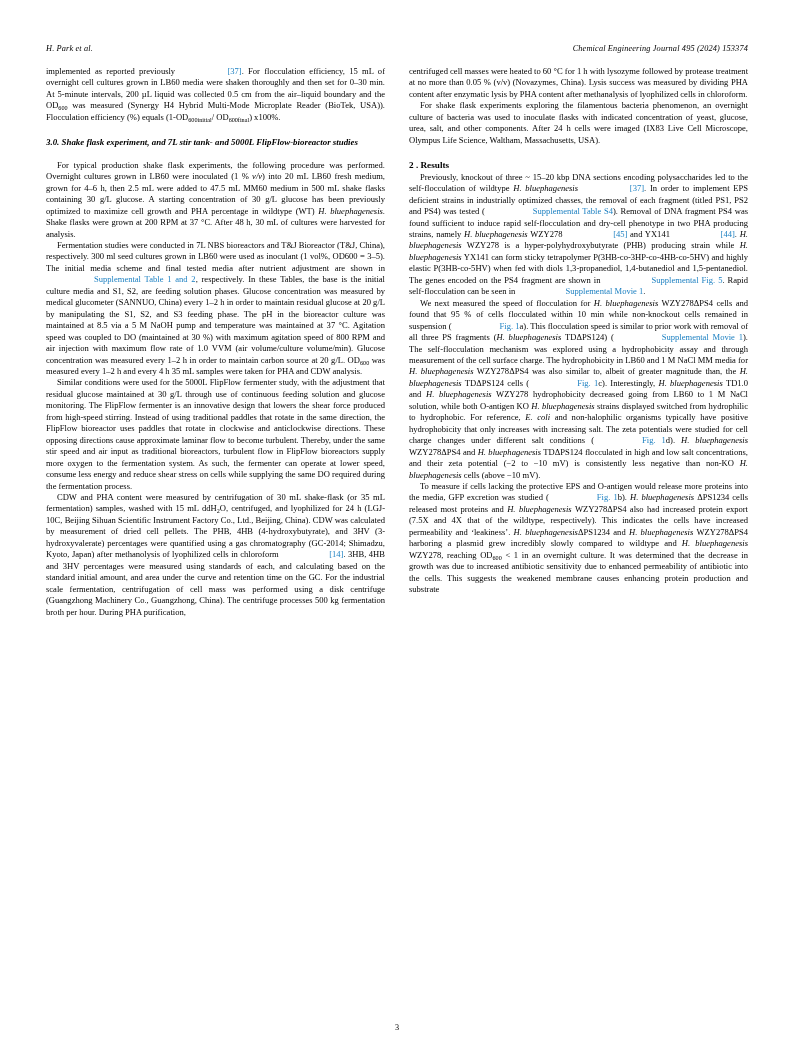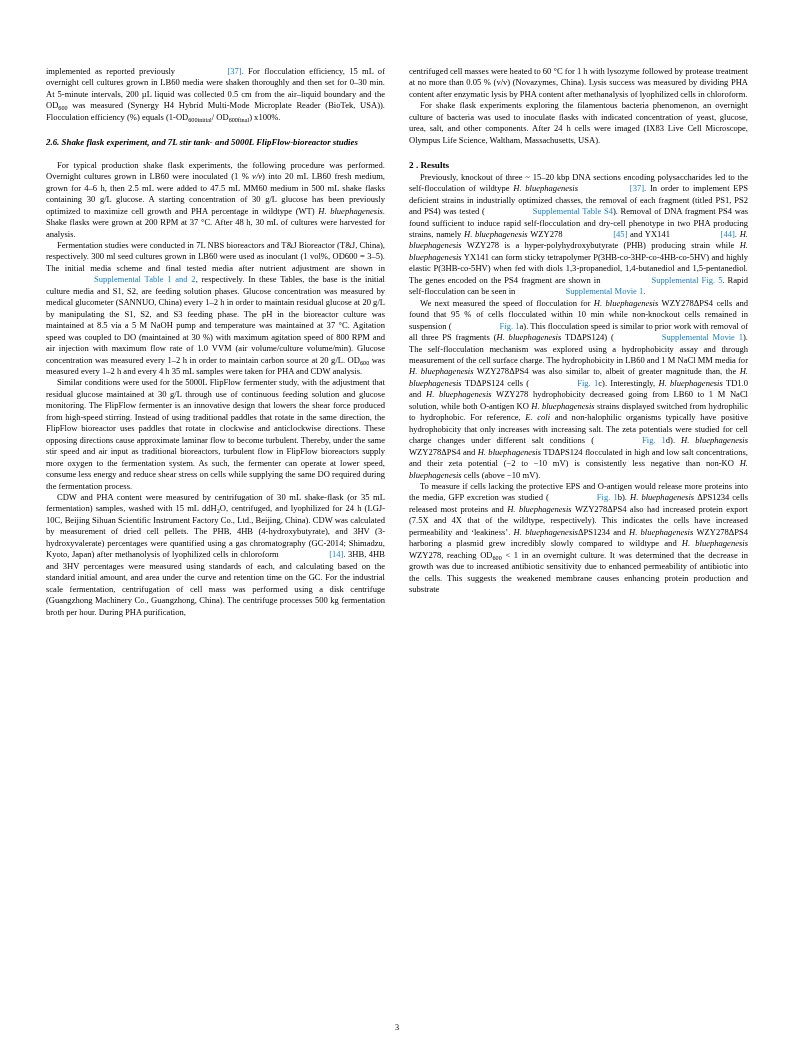--- a/index.html
+++ b/index.html
@@ -96,30 +96,34 @@
     width: 100%;
     text-align: center;
     font-size: 8.2px;
   }
 </style>
 </head>
 <body>
 
 <div class="page">
 
+  <div class="runhead">
+    <span class="left">H. Park et al.</span>
+    <span class="right">Chemical Engineering Journal 495 (2024) 153374</span>
+  </div>
 
   <div class="columns">
 
     <div class="col">
 
       <p class="noindent">
         implemented as reported previously <span class="cite">[37]</span>. For flocculation efficiency, 15 mL of overnight cell cultures grown in LB60 media were shaken thoroughly and then set for 0–30 min. At 5-minute intervals, 200 µL liquid was collected 0.5 cm from the air–liquid boundary and the OD<sub>600</sub> was measured (Synergy H4 Hybrid Multi-Mode Microplate Reader (BioTek, USA)). Flocculation efficiency (%) equals (1-OD<sub>600initial</sub>/ OD<sub>600final</sub>) x100%.
       </p>
 
-      <h2 class="sec">2.6. Shake flask experiment, and 7L stir tank- and 5000L FlipFlow-bioreactor studies</h2>
+      <h2 class="sec">3.0. Shake flask experiment, and 7L stir tank- and 5000L FlipFlow-bioreactor studies</h2>
 
       <p>
         For typical production shake flask experiments, the following procedure was performed. Overnight cultures grown in LB60 were inoculated (1 % <span class="ital">v/v</span>) into 20 mL LB60 fresh medium, grown for 4–6 h, then 2.5 mL were added to 47.5 mL MM60 medium in 500 mL shake flasks containing 30 g/L glucose. A starting concentration of 30 g/L glucose has been previously optimized to maximize cell growth and PHA percentage in wildtype (WT) <span class="ital">H. bluephagenesis</span>. Shake flasks were grown at 200 RPM at 37 °C. After 48 h, 30 mL of cultures were harvested for analysis.
       </p>
 
       <p>
         Fermentation studies were conducted in 7L NBS bioreactors and T&amp;J Bioreactor (T&amp;J, China), respectively. 300 ml seed cultures grown in LB60 were used as inoculant (1 vol%, OD600 = 3–5). The initial media scheme and final tested media after nutrient adjustment are shown in <span class="cite">Supplemental Table 1 and 2</span>, respectively. In these Tables, the base is the initial culture media and S1, S2, are feeding solution phases. Glucose concentration was measured by medical glucometer (SANNUO, China) every 1–2 h in order to maintain residual glucose at 20 g/L by manipulating the S1, S2, and S3 feeding phase. The pH in the bioreactor culture was maintained at 8.5 via a 5 M NaOH pump and temperature was maintained at 37 °C. Agitation speed was coupled to DO (maintained at 30 %) with maximum agitation speed of 800 RPM and air injection with maximum flow rate of 1.0 VVM (air volume/culture volume/min). Glucose concentration was measured every 1–2 h in order to maintain carbon source at 20 g/L. OD<sub>600</sub> was measured every 1–2 h and every 4 h 35 mL samples were taken for PHA and CDW analysis.
       </p>
 
       <p>

